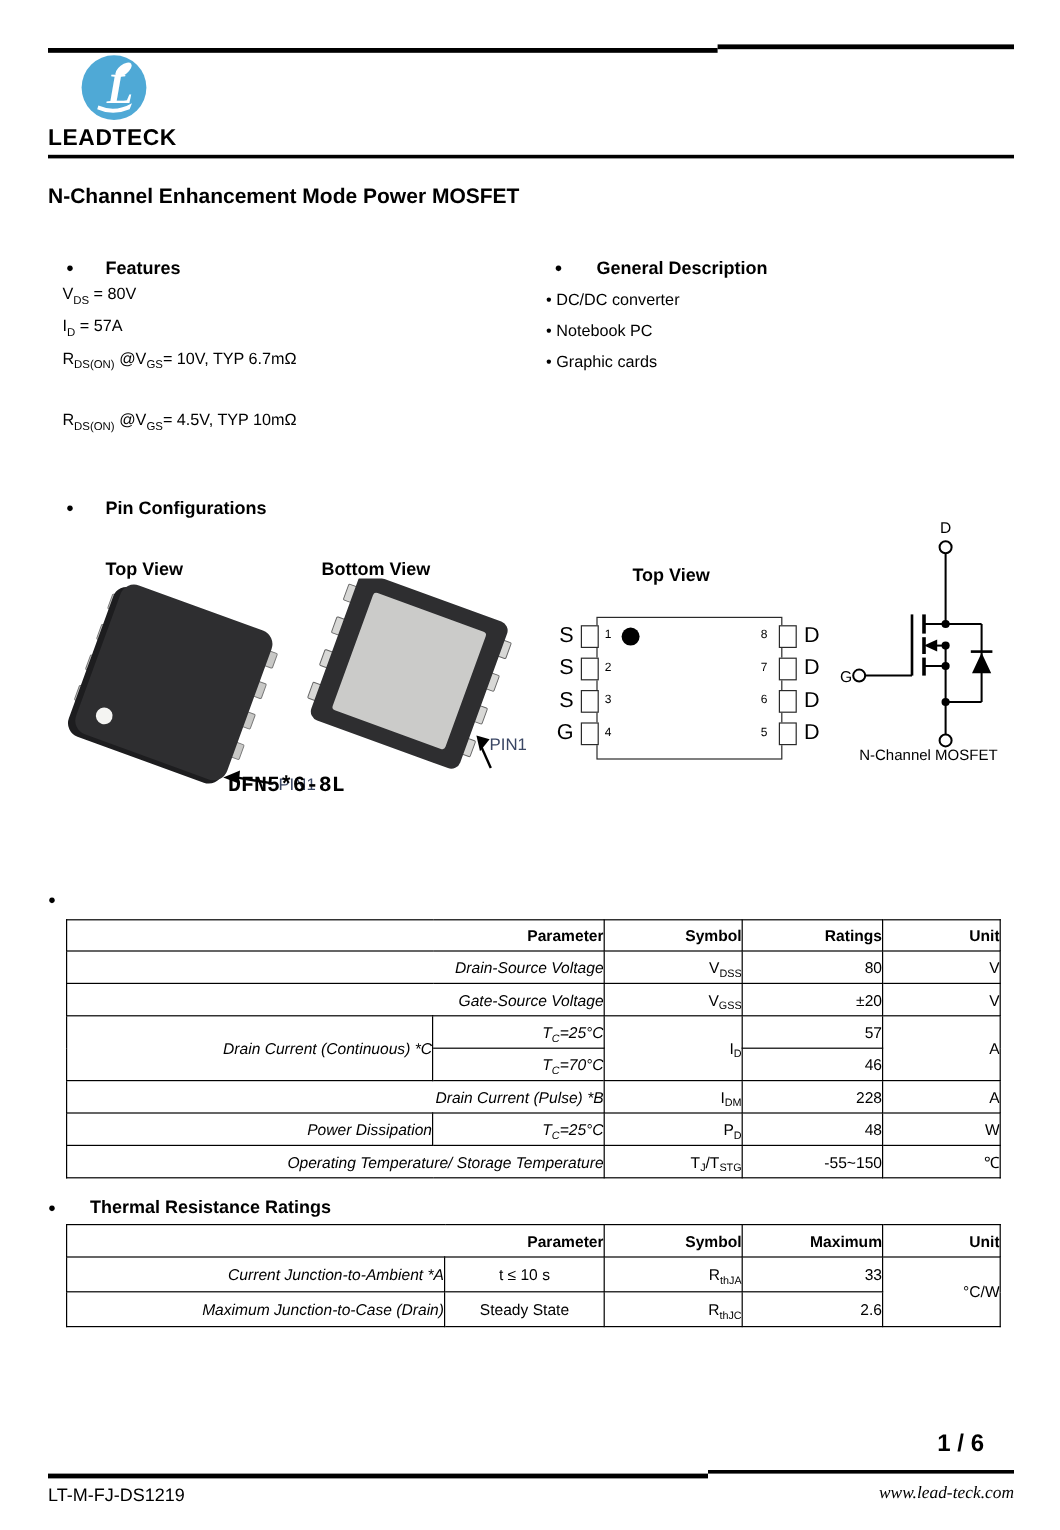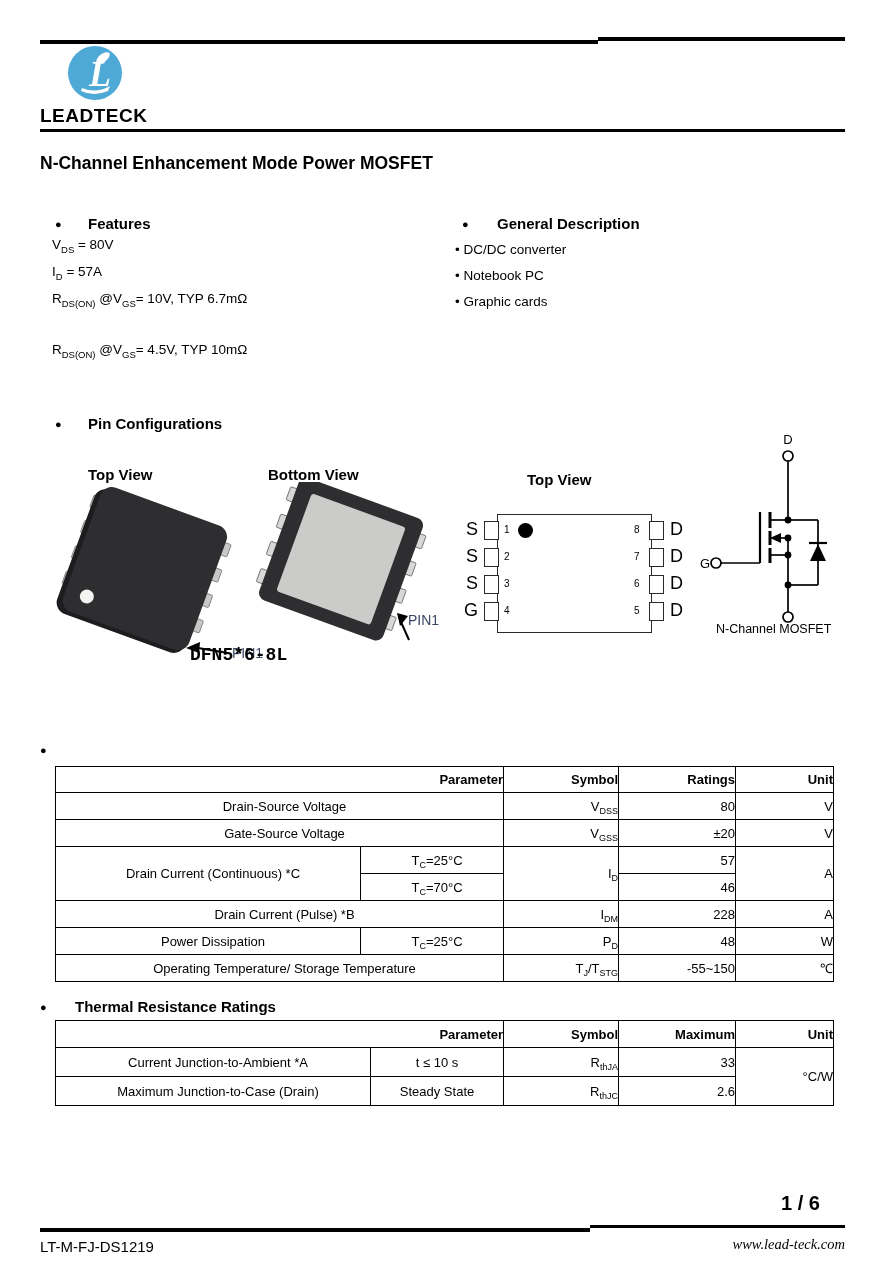--- a/index.html
+++ b/index.html
@@ -23,21 +23,21 @@
   .pin-letter{position:absolute;font-size:18px;}
   .pin-num{position:absolute;font-size:10px;}
   .pin1-dot{position:absolute;width:15px;height:15px;border-radius:50%;background:#000;}
   .view-label{font-weight:bold;font-size:15px;}
   .pin1-label{font-size:14px;color:#3a4664;}
   .pkg-name{font-family:Liberation Mono, monospace;font-weight:bold;font-size:18px;}
   .mosfet-caption{font-size:12.5px;}
   
   table{border-collapse:collapse;table-layout:fixed;width:778px;font-size:13px;}
   td{border:1.4px solid #000;text-align:right;padding:0;overflow:hidden;}
-  td.param,td.cond{text-align:center;padding-left:10px;}
+  td.param,td.cond{text-align:right;padding-left:10px;font-style:italic;}
   tr.thead td{font-weight:bold;}
   .amr tr{height:27px;}
   .amr tr.thead{height:26px;}
   .thr tr{height:29px;}
   .thr tr.thead{height:27px;}
   sub{font-size:9px;vertical-align:-3px;line-height:0;}
   
   .page-num{font-weight:bold;font-size:20px;}
   .doc-num{font-size:15px;}
   .website{font-family:"Liberation Serif",serif;font-style:italic;font-size:14.5px;}

